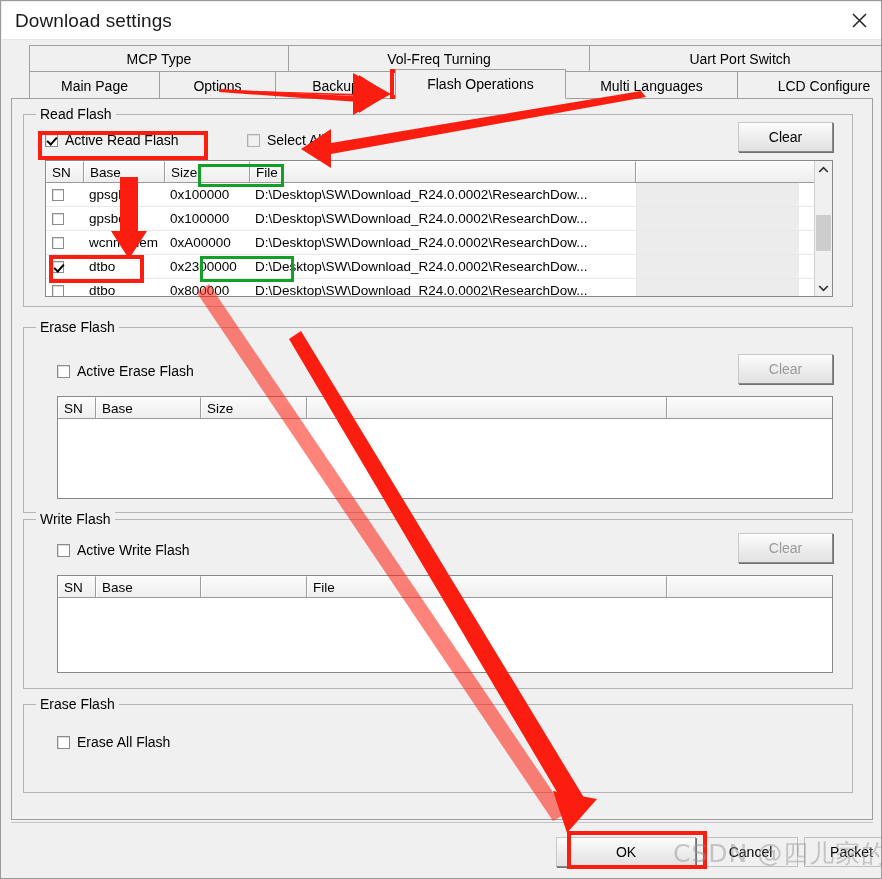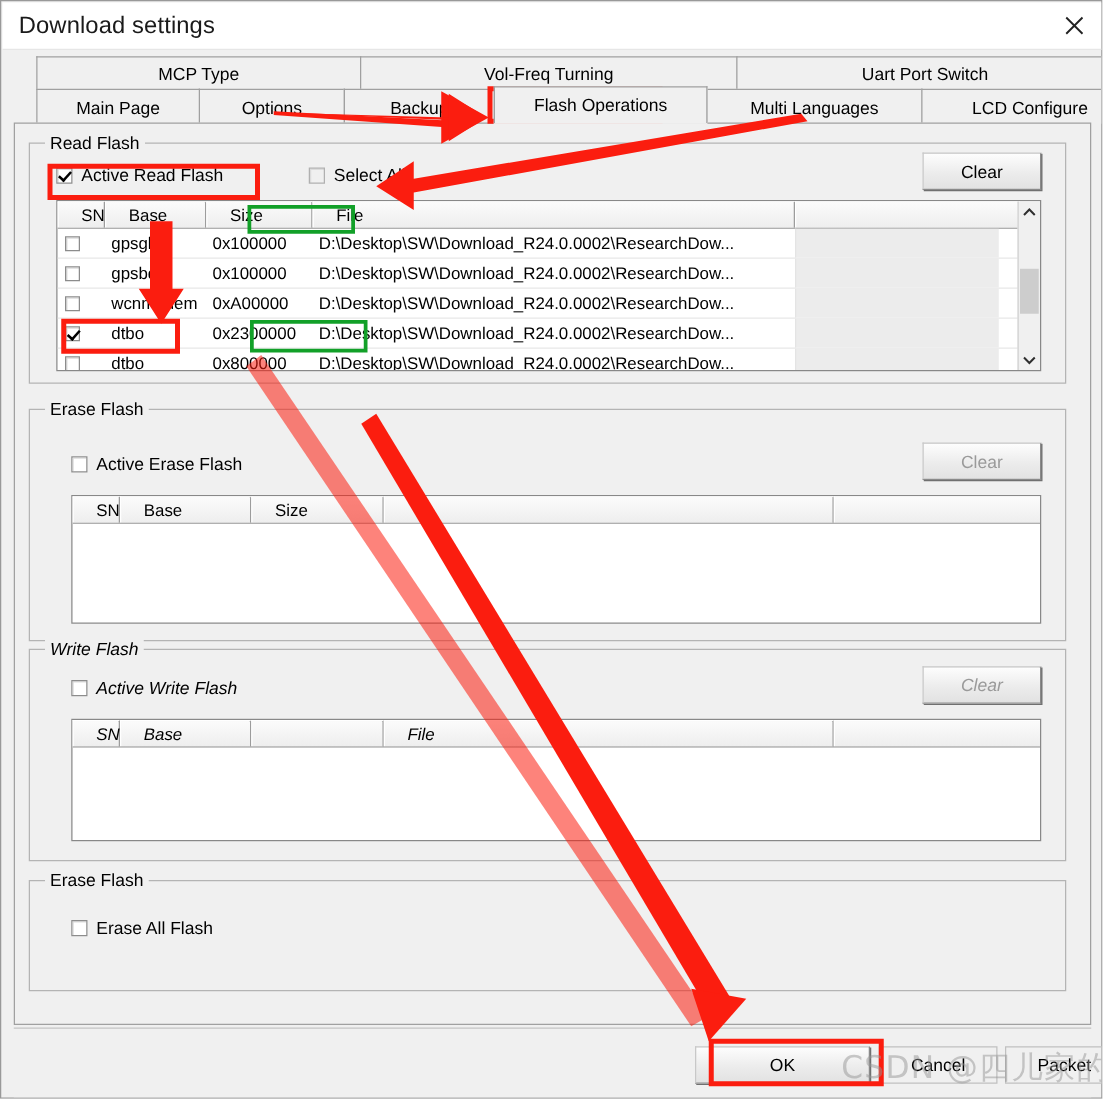--- a/index.html
+++ b/index.html
@@ -163,21 +163,21 @@
   .hcell {
     box-sizing: border-box;
     border-right: 1px solid #9c9c9c;
     border-top: 1px solid #ffffff;
     border-left: 1px solid #ffffff;
     background: linear-gradient(#fbfbfb, #eeeeee);
     font-size: 13.5px;
     color: #000;
     display: flex;
     align-items: center;
-    padding-left: 18px;
+    padding-left: 5px;
     flex: none;
     white-space: nowrap;
   }
   .lst-rows { position: relative; }
   .lrow {
     display: flex;
     height: 23px;
     border-bottom: 1px solid #e8e8e8;
   }
   .lcell {
@@ -416,21 +416,21 @@
           <div class="hcell" style="width:38px;">SN</div>
           <div class="hcell" style="width:105px;">Base</div>
           <div class="hcell" style="width:106px;">Size</div>
           <div class="hcell" style="width:360px;"></div>
           <div class="hcell" style="width:165px;border-right:none;"></div>
         </div>
         <div class="lst-rows"></div>
       </div>
     </div>
 
-    <div class="group" style="left:11px;top:420px;width:830px;height:170px;font-style:italic;">
+    <div class="group" style="left:11px;top:420px;width:830px;height:170px;">
       <span class="group-title">Write Flash</span>
 
       <div class="chk-row" style="left:33px;top:22px;">
         <span class="chk"></span>
         <span class="chk-label">Active Write Flash</span>
       </div>
 
       <div class="btn disabled" style="left:714px;top:13px;width:95px;height:30px;">
         <span>Clear</span>
       </div>

